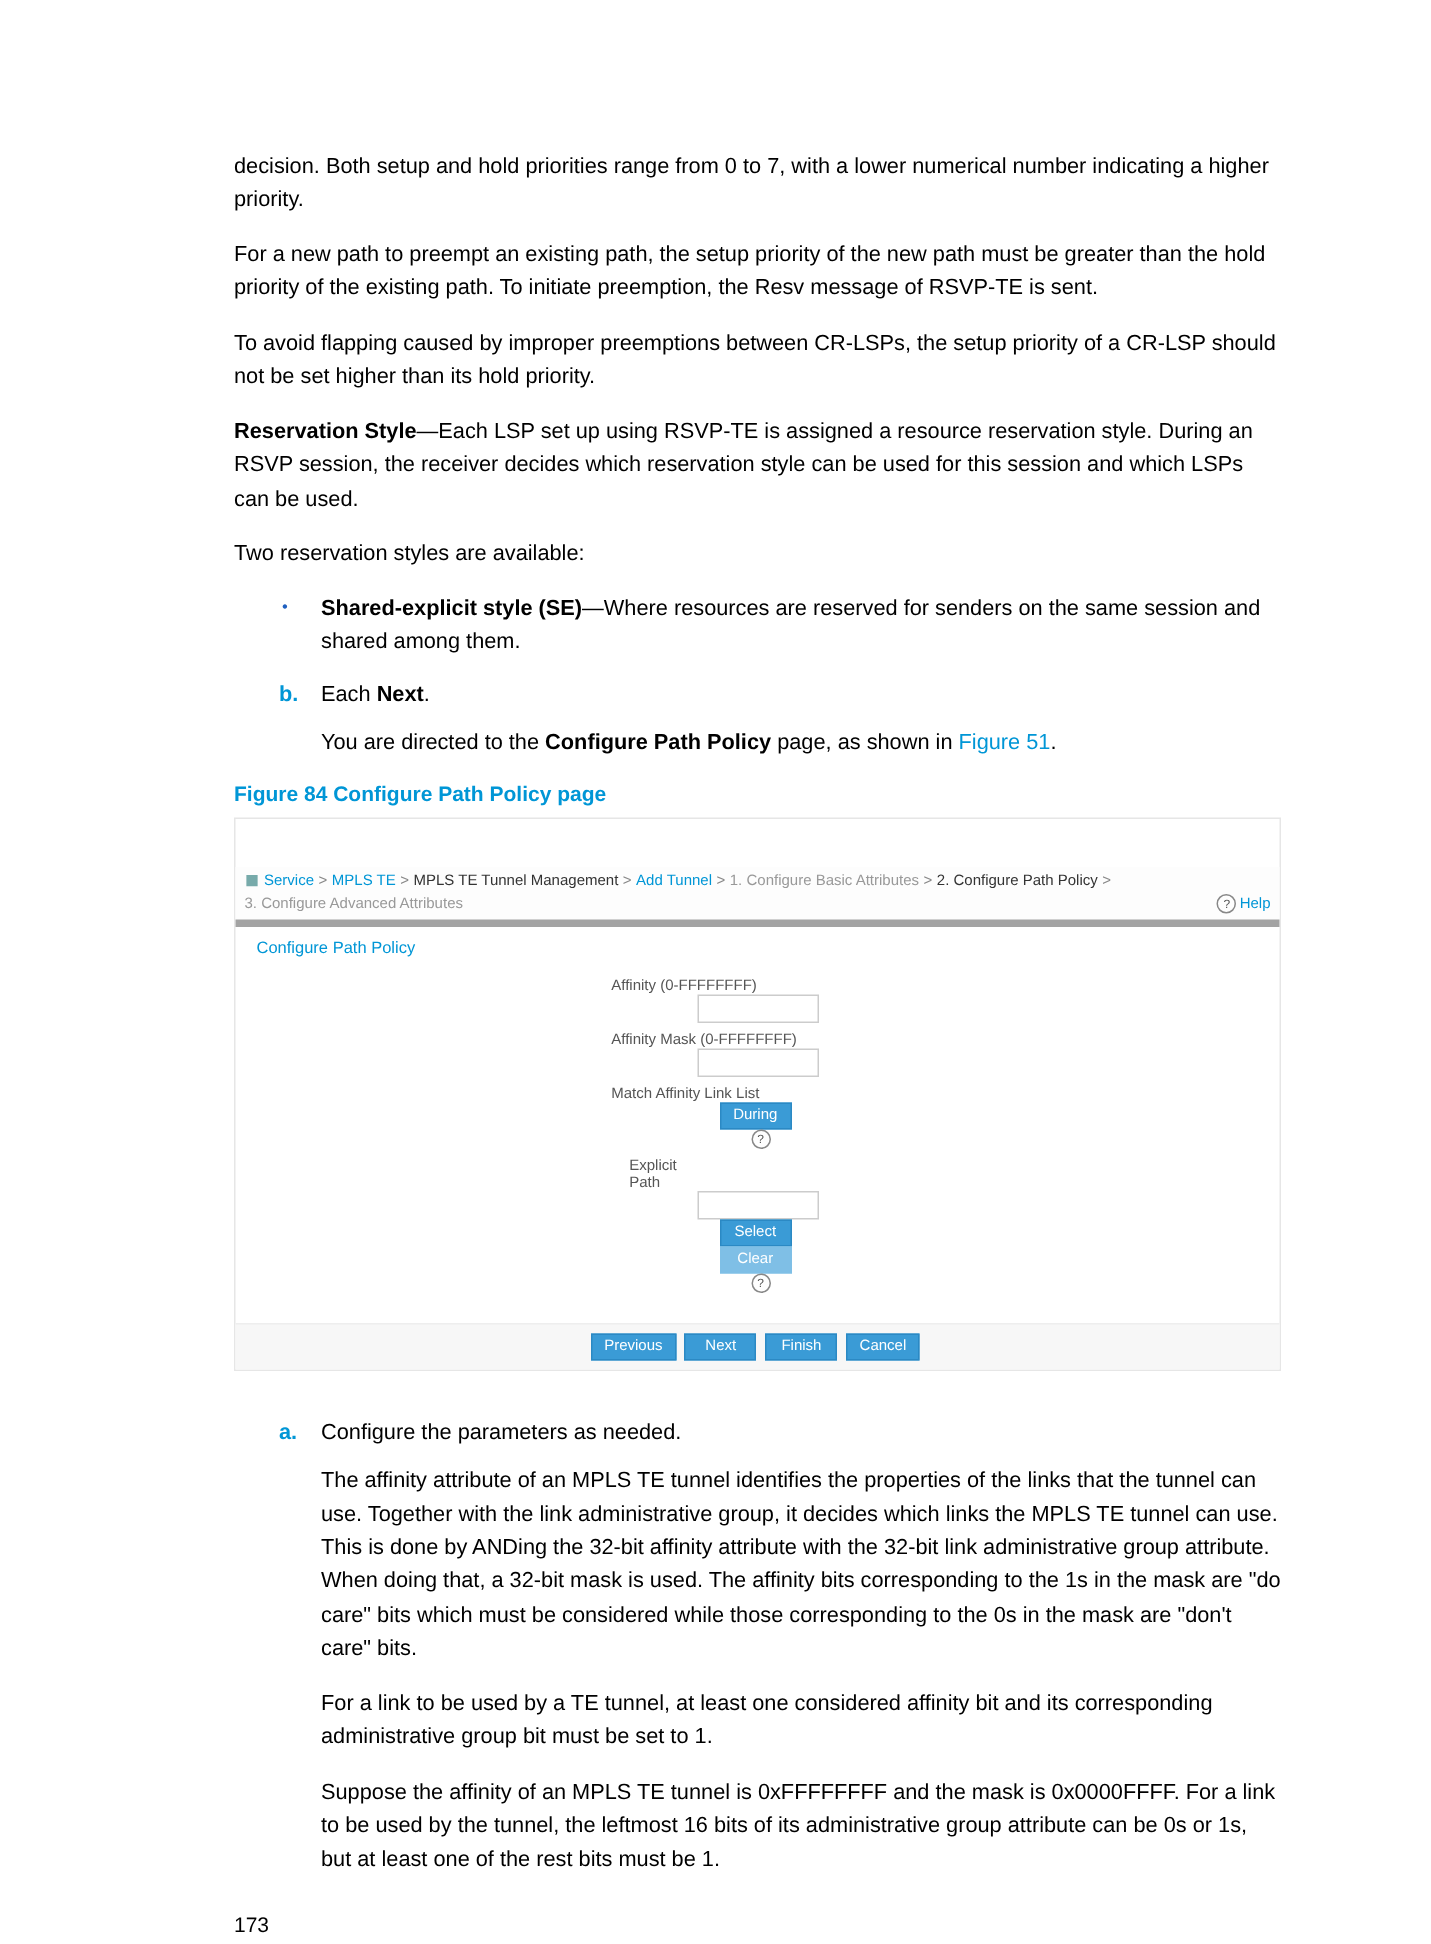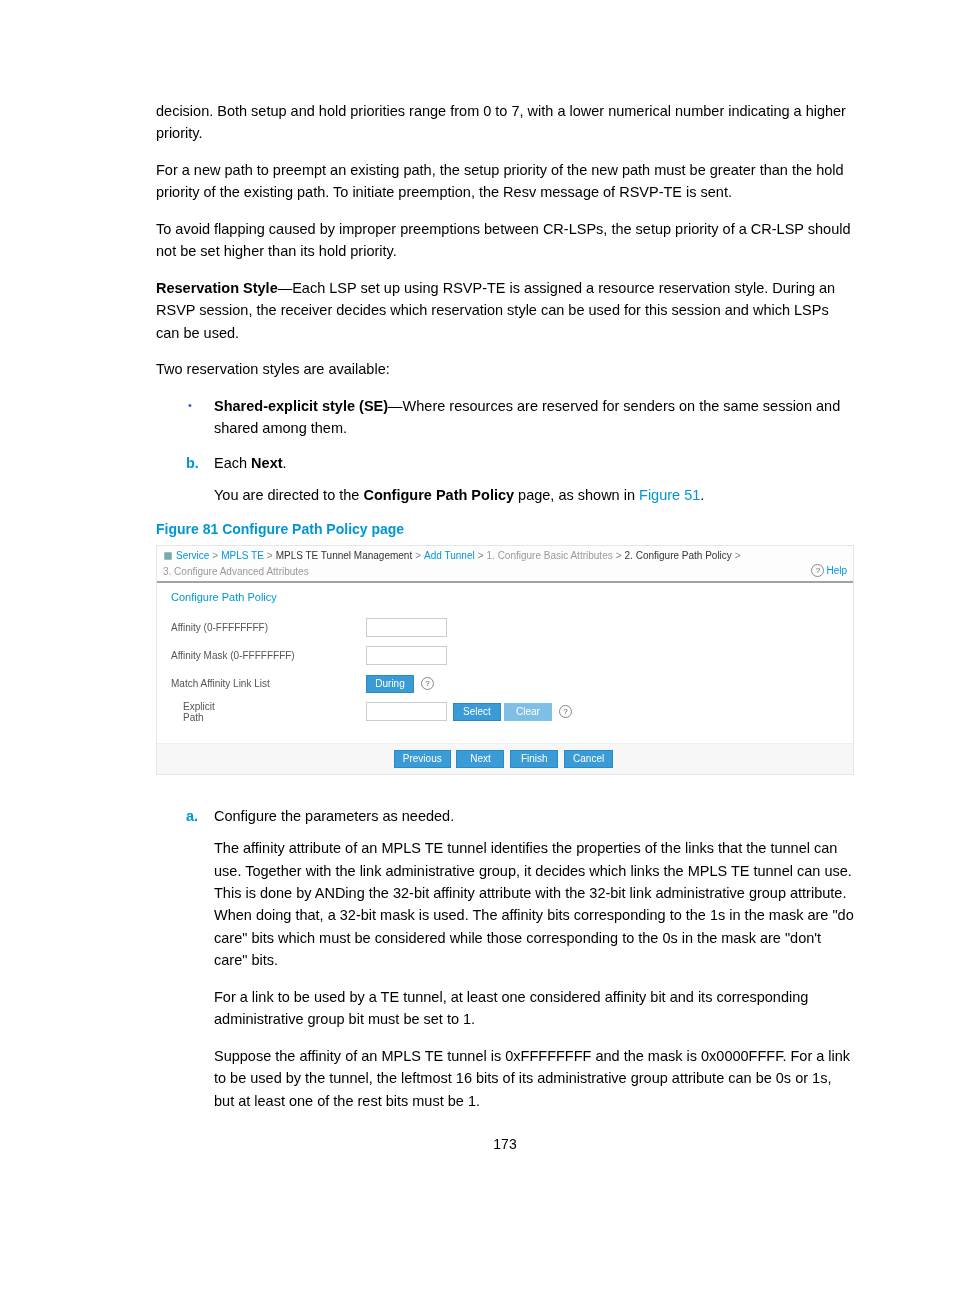--- a/index.html
+++ b/index.html
@@ -30,37 +30,38 @@
   .screenshot {
     border: 1px solid #e6e6e6;
     margin: 0 0 30px 0;
     font-family: Arial, sans-serif;
     font-size: 10px;
     background: #fff;
   }
   .bc {
     background: #fdfdfd;
     padding: 4px 6px;
-    border-bottom: 2px solid #a3a3a3;
-    display: flex; align-items: flex-end; gap: 3px;
+    border-bottom: 5px solid #a3a3a3;
+    display: flex; align-items: center; gap: 3px;
     color: #0096d6;
     flex-wrap: wrap;
+    margin-top: 32px;
   }
   .bc .sep { color: #888; }
   .bc .active { color: #333; font-weight: normal; }
   .bc .muted { color: #999; }
   .bc svg { width: 10px; height: 10px; }
   .help { margin-left: auto; display: flex; align-items: center; gap: 2px; color:#0096d6; white-space:nowrap;}
   .panel-hdr {
     padding: 8px 14px;
     color: #0096d6;
     font-size: 11px;
   }
   .panel-body { padding: 6px 14px 14px 14px; }
-  .row { display: flex; align-items: center; min-height: 22px; margin-bottom: 6px; }
+  .row { display: flex; align-items: center; min-height: 22px; margin-bottom: 6px; flex-direction: column; }
   .lbl { width: 195px; color: #555; font-size: 10px; }
   .lbl .sub { padding-left: 12px; display:block; }
   .inp {
     width: 75px; height: 15px; border: 1px solid #ccc; background: #fff;
   }
   .inp.wider { width: 75px; }
   .btn {
     display: inline-flex; align-items: center; justify-content: center;
     height: 16px; padding: 0 8px;
     background: #3a9bd6; color: #fff; border: 1px solid #2b89c4;
@@ -72,21 +73,21 @@
     display:inline-block; width:11px; height:11px; border:1px solid #888; border-radius:50%;
     color:#555; font-size:8px; line-height:11px; text-align:center; margin-left:4px;
     background:#fefefe;
   }
   .footer-btns {
     background: #f7f7f7;
     border-top: 1px solid #eee;
     padding: 6px;
     text-align: center;
   }
-  .pagenum { text-align: center; font-size: 14px; margin-top: 24px; }
+  .pagenum { font-size: 14px; margin-top: 24px; }
 </style>
 </head>
 <body>
 
 <div class="page">
 
   <p>decision. Both setup and hold priorities range from 0 to 7, with a lower numerical number indicating a higher priority.</p>
   <p>For a new path to preempt an existing path, the setup priority of the new path must be greater than the hold priority of the existing path. To initiate preemption, the Resv message of RSVP-TE is sent.</p>
   <p>To avoid flapping caused by improper preemptions between CR-LSPs, the setup priority of a CR-LSP should not be set higher than its hold priority.</p>
 
@@ -104,21 +105,21 @@
 
   <div class="step">
     <span class="marker">b.</span>
     <span>Each </span><span class="bold">Next</span><span>.</span>
   </div>
 
   <p class="indent">
     <span>You are directed to the </span><span class="bold">Configure Path Policy</span><span> page, as shown in </span><span class="link">Figure 51</span><span>.</span>
   </p>
 
-  <div class="fig-title">Figure 81 Configure Path Policy page</div>
+  <div class="fig-title">Figure 84 Configure Path Policy page</div>
 
   <div class="screenshot">
     <div class="bc">
       <svg viewBox="0 0 24 24">
           <path fill="#7aa" d="M3 3h18v18H3z"></path>
         </svg>
       <span>Service</span>
       <span class="sep">&gt;</span>
       <span>MPLS TE</span>
       <span class="sep">&gt;</span>

